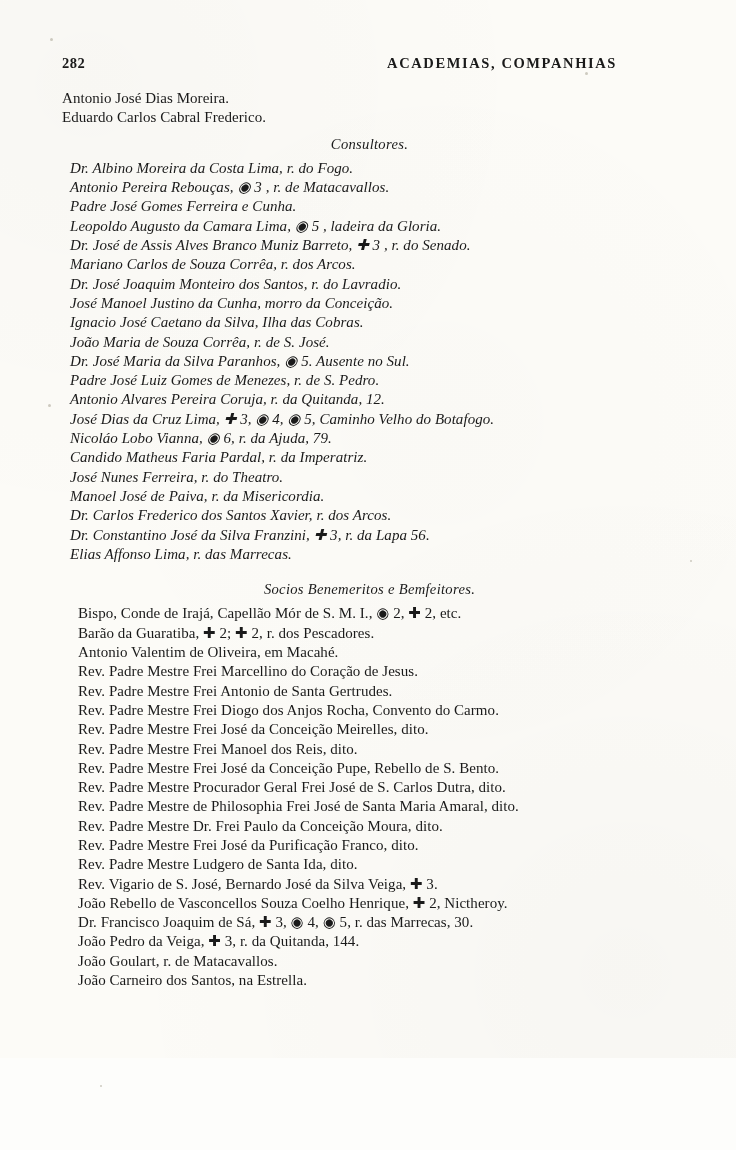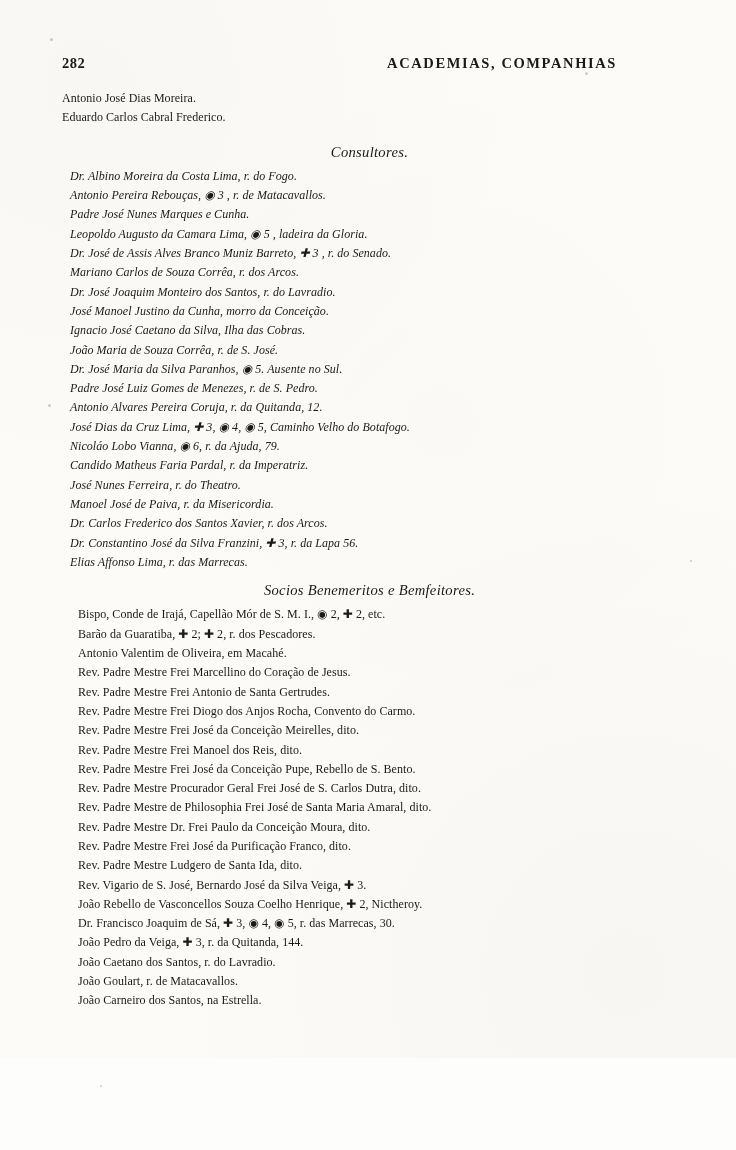--- a/index.html
+++ b/index.html
@@ -53,39 +53,39 @@
   .running-head {
     flex: 1;
     text-align: right;
     font-family: "Liberation Serif", serif;
     font-weight: bold;
     font-size: 14.5px;
     letter-spacing: 1.6px;
     padding-right: 60px;
   }
   .line {
-    font-size: 12px;
+    font-size: 15px;
     line-height: 19.3px;
     white-space: nowrap;
     letter-spacing: 0.05px;
   }
   .indent-0 { padding-left: 0px; }
   .indent-1 { padding-left: 8px; font-style: italic; }
   .indent-2 { padding-left: 16px; }
   .section-title {
     text-align: center;
     font-style: italic;
     font-size: 14.6px;
     line-height: 19.3px;
-    margin-top: 15px;
+    margin-top: 7px;
     margin-bottom: 5px;
     letter-spacing: 0.3px;
   }
   .section-title.tight {
-    margin-top: 9px;
+    margin-top: 16px;
     margin-bottom: 5px;
   }
   .speck {
     position: absolute;
     background: #b9b5a8;
     border-radius: 50%;
     opacity: 0.7;
   }
 </style>
 </head>
@@ -110,21 +110,21 @@
     <div>
       <div class="line indent-0">Antonio José Dias Moreira.</div>
       <div class="line indent-0">Eduardo Carlos Cabral Frederico.</div>
     </div>
 
     <div class="section-title">Consultores.</div>
 
     <div>
       <div class="line indent-1">Dr. Albino Moreira da Costa Lima, r. do Fogo.</div>
       <div class="line indent-1">Antonio Pereira Rebouças, ◉ 3 , r. de Matacavallos.</div>
-      <div class="line indent-1">Padre José Nunes Marques e Cunha.</div>
+      <div class="line indent-1">Padre José Gomes Ferreira e Cunha.</div>
       <div class="line indent-1">Leopoldo Augusto da Camara Lima, ◉ 5 , ladeira da Gloria.</div>
       <div class="line indent-1">Dr. José de Assis Alves Branco Muniz Barreto, ✚ 3 , r. do Senado.</div>
       <div class="line indent-1">Mariano Carlos de Souza Corrêa, r. dos Arcos.</div>
       <div class="line indent-1">Dr. José Joaquim Monteiro dos Santos, r. do Lavradio.</div>
       <div class="line indent-1">José Manoel Justino da Cunha, morro da Conceição.</div>
       <div class="line indent-1">Ignacio José Caetano da Silva, Ilha das Cobras.</div>
       <div class="line indent-1">João Maria de Souza Corrêa, r. de S. José.</div>
       <div class="line indent-1">Dr. José Maria da Silva Paranhos, ◉ 5. Ausente no Sul.</div>
       <div class="line indent-1">Padre José Luiz Gomes de Menezes, r. de S. Pedro.</div>
       <div class="line indent-1">Antonio Alvares Pereira Coruja, r. da Quitanda, 12.</div>
@@ -152,19 +152,18 @@
       <div class="line indent-2">Rev. Padre Mestre Frei José da Conceição Pupe, Rebello de S. Bento.</div>
       <div class="line indent-2">Rev. Padre Mestre Procurador Geral Frei José de S. Carlos Dutra, dito.</div>
       <div class="line indent-2">Rev. Padre Mestre de Philosophia Frei José de Santa Maria Amaral, dito.</div>
       <div class="line indent-2">Rev. Padre Mestre Dr. Frei Paulo da Conceição Moura, dito.</div>
       <div class="line indent-2">Rev. Padre Mestre Frei José da Purificação Franco, dito.</div>
       <div class="line indent-2">Rev. Padre Mestre Ludgero de Santa Ida, dito.</div>
       <div class="line indent-2">Rev. Vigario de S. José, Bernardo José da Silva Veiga, ✚ 3.</div>
       <div class="line indent-2">João Rebello de Vasconcellos Souza Coelho Henrique, ✚ 2, Nictheroy.</div>
       <div class="line indent-2">Dr. Francisco Joaquim de Sá, ✚ 3, ◉ 4, ◉ 5, r. das Marrecas, 30.</div>
       <div class="line indent-2">João Pedro da Veiga, ✚ 3, r. da Quitanda, 144.</div>
-      <div class="line indent-2">João Caetano dos Santos, r. do Lavradio.</div>
       <div class="line indent-2">João Goulart, r. de Matacavallos.</div>
       <div class="line indent-2">João Carneiro dos Santos, na Estrella.</div>
     </div>
 
   </div>
 </div>
 
 </body></html>

